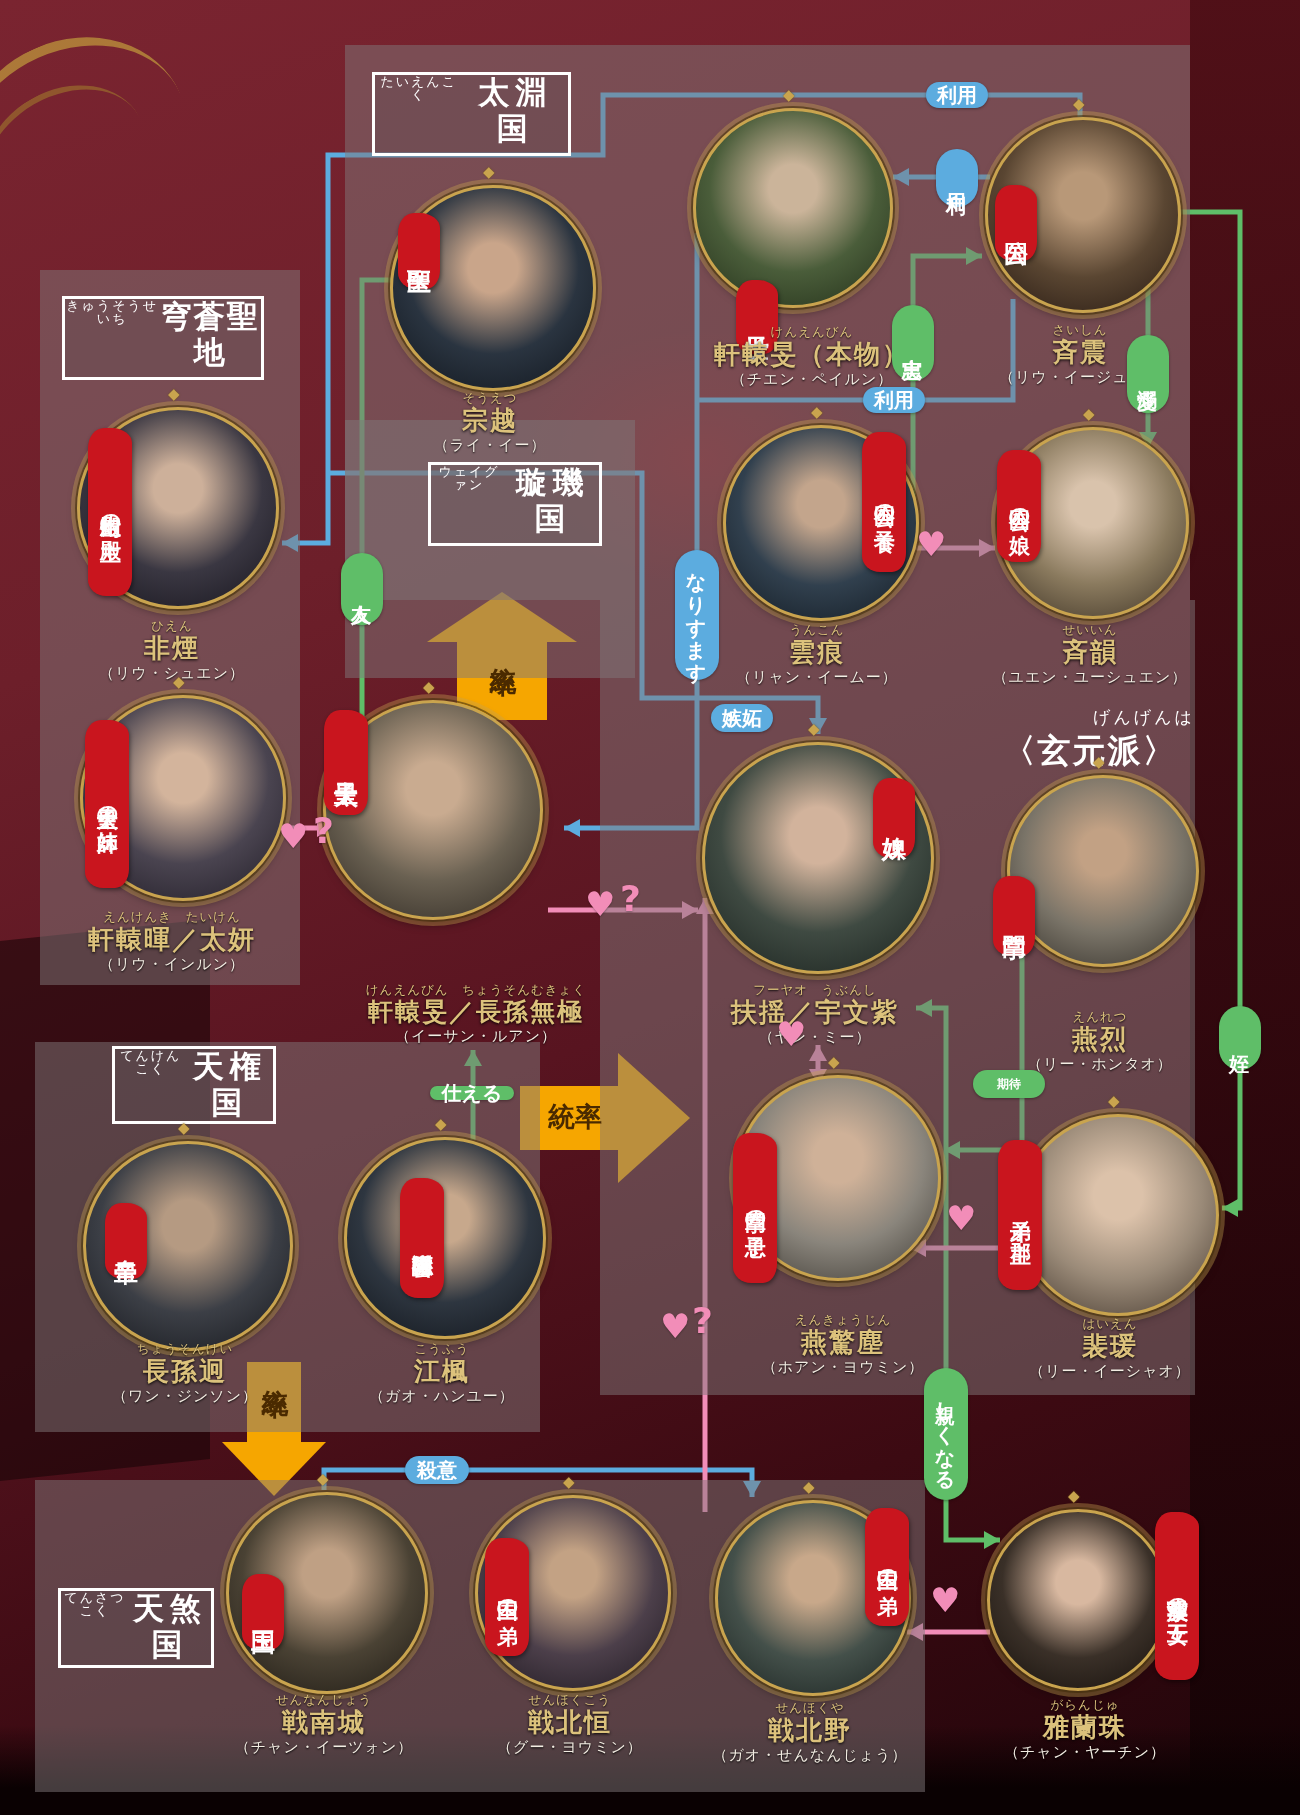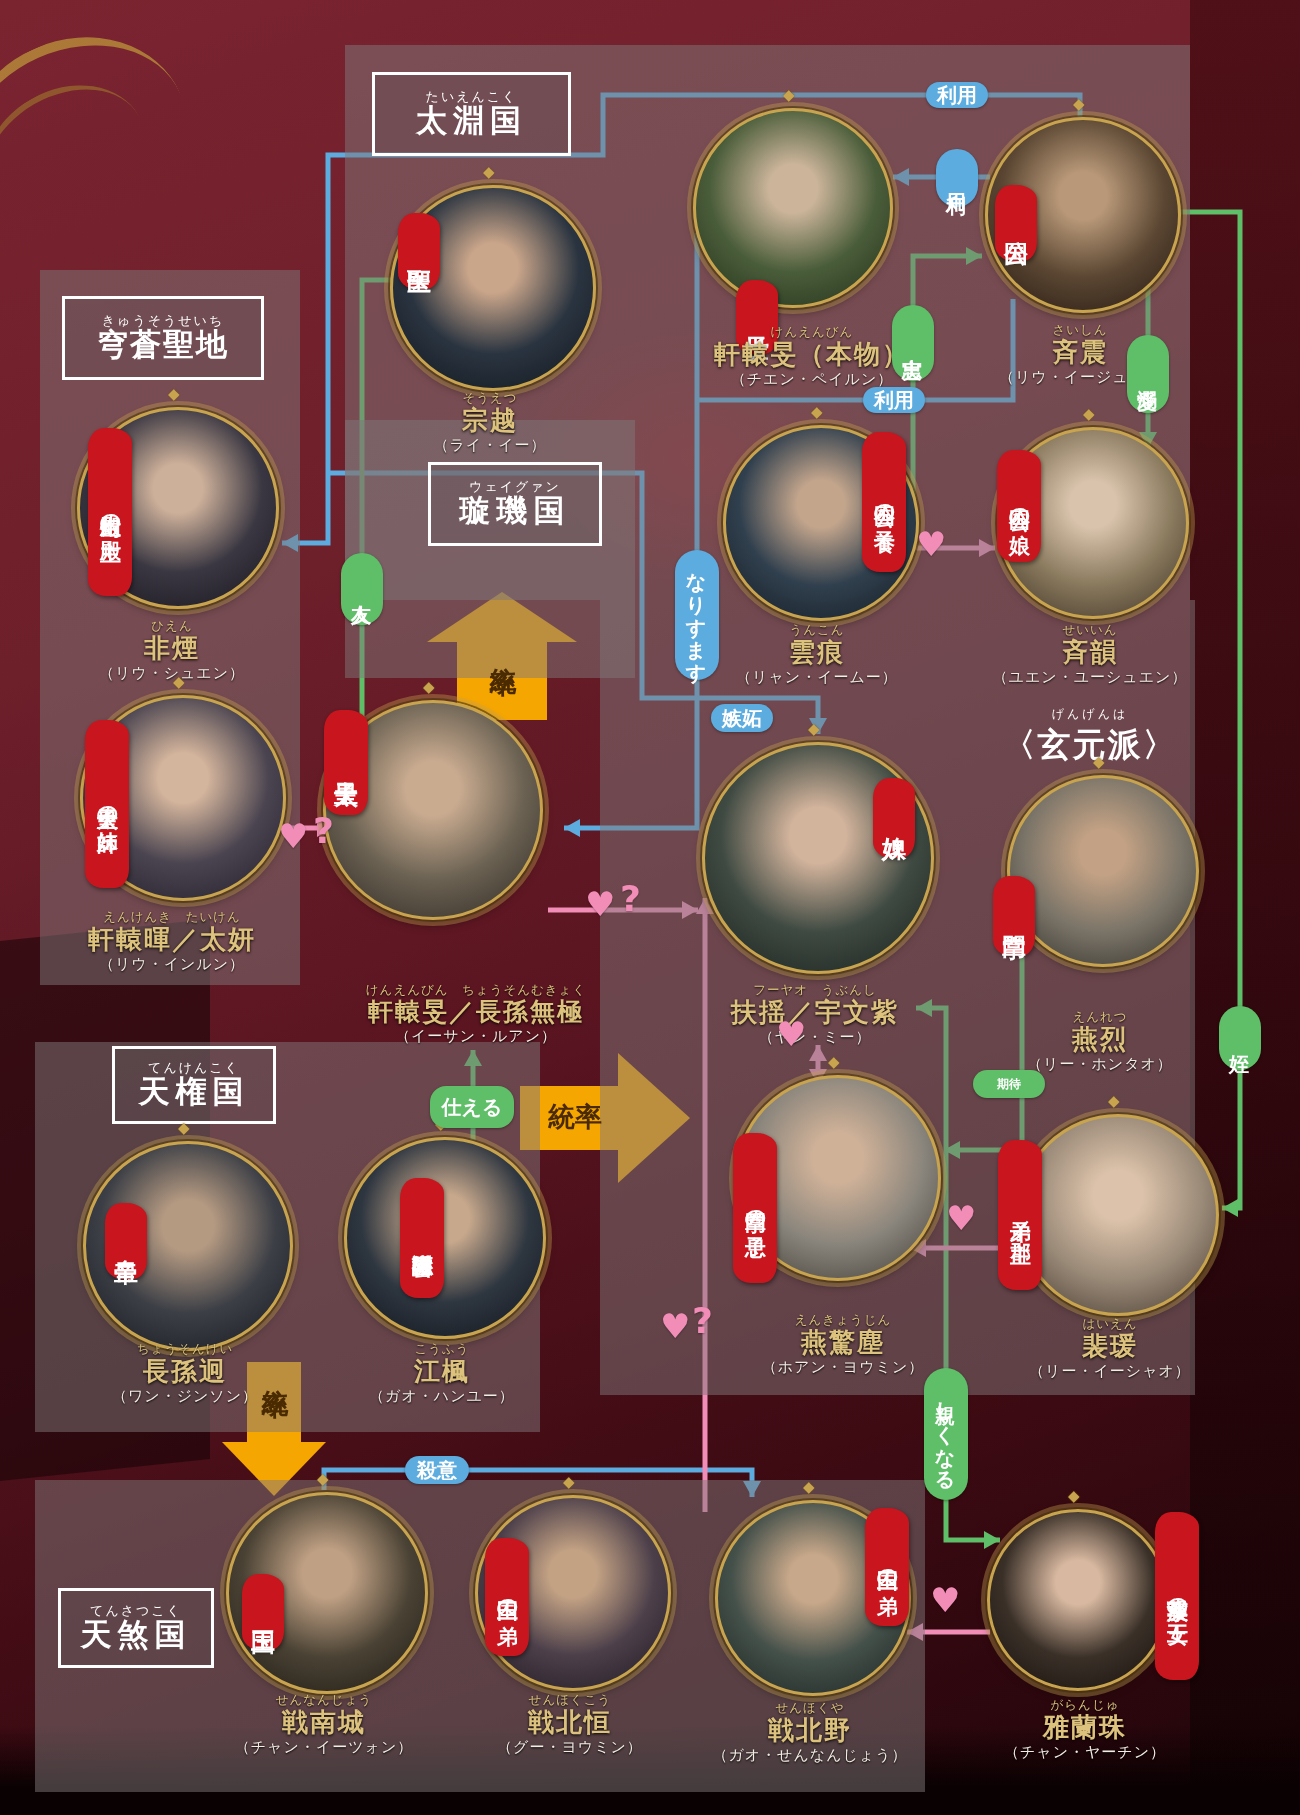--- a/index.html
+++ b/index.html
@@ -2,25 +2,25 @@
 <html><head>
 <meta charset="utf-8">
 <style>
   html,body{margin:0;padding:0;background:#111;}
   #stage{position:relative;width:1300px;height:1815px;overflow:hidden;
          font-family:"Liberation Serif","DejaVu Serif",serif;
          background:linear-gradient(160deg,#7a2430 0%,#6d1f2a 30%,#581420 55%,#3c0a12 78%,#20050a 100%);}
   .bgfx{position:absolute;pointer-events:none;}
   .panel{position:absolute;background:rgba(128,120,122,.5);}
   .glabel{position:absolute;border:3px solid #fff;color:#fff;text-align:center;
-          display:flex;flex-direction:column;justify-content:center;background:rgba(90,80,82,.25);}
+          display:flex;flex-direction:row;background:rgba(90,80,82,.25);}
   .glabel .furi{font-size:13px;letter-spacing:2px;line-height:1;}
   .glabel .gtxt{font-size:31px;letter-spacing:6px;line-height:1.15;font-weight:bold;}
   .glabel-plain{position:absolute;color:#fff;text-align:center;}
-  .glabel-plain .furi{font-size:12px;letter-spacing:3px;}
+  .glabel-plain .furi{font-size:17px;letter-spacing:3px;text-align:right;}
   .glabel-plain .gtxt{font-size:33px;letter-spacing:2px;font-weight:bold;}
   .photo{position:absolute;border-radius:50%;border:3px solid #c9a44e;
          box-shadow:0 0 0 2px rgba(60,40,8,.55),0 0 0 6px rgba(201,164,78,.38),0 4px 10px rgba(0,0,0,.5);}
   .orn{position:absolute;color:#c9a44e;font-size:15px;text-shadow:0 0 2px #6b5316;}
   .rpill{position:absolute;background:#c9151e;color:#fff;writing-mode:vertical-rl;text-orientation:upright;
          display:flex;align-items:center;justify-content:center;font-weight:bold;
          border-radius:16px 20px 14px 18px/20px 15px 19px 16px;box-shadow:1px 2px 4px rgba(0,0,0,.45);
          letter-spacing:0;line-height:1;}
   .nameblock{position:absolute;width:300px;text-align:center;}
   .nameblock .furi{font-size:12.5px;color:#dcc27c;letter-spacing:1px;line-height:1.1;text-shadow:0 1px 2px #000;}
@@ -272,21 +272,21 @@
       <div class="epill" style="left: 926px; top: 82px; width: 62px; height: 26px; background: rgb(92, 172, 223); font-size: 20px;">利用</div>
       <div class="epill" style="left: 711px; top: 704px; width: 62px; height: 28px; background: rgb(92, 172, 223); font-size: 20px;">嫉妬</div>
       <div class="epill vert" style="left: 936px; top: 149px; width: 42px; height: 58px; background: rgb(92, 172, 223); font-size: 20px;">利用</div>
       <div class="epill" style="left: 863px; top: 387px; width: 62px; height: 26px; background: rgb(92, 172, 223); font-size: 20px;">利用</div>
       <div class="epill vert" style="left: 675px; top: 550px; width: 44px; height: 130px; background: rgb(92, 172, 223); font-size: 20px;">なりすます</div>
       <div class="epill" style="left: 405px; top: 1456px; width: 64px; height: 28px; background: rgb(92, 172, 223); font-size: 20px;">殺意</div>
       <div class="epill vert" style="left: 892px; top: 305px; width: 42px; height: 76px; background: rgb(95, 190, 104); font-size: 20px;">忠実</div>
       <div class="epill vert" style="left: 1127px; top: 335px; width: 42px; height: 78px; background: rgb(95, 190, 104); font-size: 20px;">溺愛</div>
       <div class="epill vert" style="left: 1219px; top: 1006px; width: 42px; height: 64px; background: rgb(95, 190, 104); font-size: 20px;">姪</div>
       <div class="epill vert" style="left: 341px; top: 553px; width: 42px; height: 72px; background: rgb(95, 190, 104); font-size: 20px;">友人</div>
-      <div class="epill" style="left: 430px; top: 1086px; width: 84px; height: 42px; background: rgb(95, 190, 104); font-size: 20px;">仕える</div>
+      <div class="epill" style="left: 430px; top: 1086px; width: 84px; height: 14px; background: rgb(95, 190, 104); font-size: 20px;">仕える</div>
       <div class="epill" style="left: 973px; top: 1070px; width: 72px; height: 28px; background: rgb(95, 190, 104); font-size: 12px;">期待</div>
       <div class="epill vert" style="left: 924px; top: 1368px; width: 44px; height: 132px; background: rgb(95, 190, 104); font-size: 20px;">親しくなる</div>
       <div class="heart" style="left: 916px; top: 524px; font-size: 34px;">♥</div>
       <div class="heart" style="left: 278px; top: 816px; font-size: 34px;">♥</div>
       <div class="heart" style="left: 313px; top: 810px; font-size: 36px;">?</div>
       <div class="heart" style="left: 585px; top: 884px; font-size: 34px;">♥</div>
       <div class="heart" style="left: 620px; top: 878px; font-size: 36px;">?</div>
       <div class="heart" style="left: 776px; top: 1014px; font-size: 34px;">♥</div>
       <div class="heart" style="left: 946px; top: 1198px; font-size: 34px;">♥</div>
       <div class="heart" style="left: 930px; top: 1580px; font-size: 34px;">♥</div>

